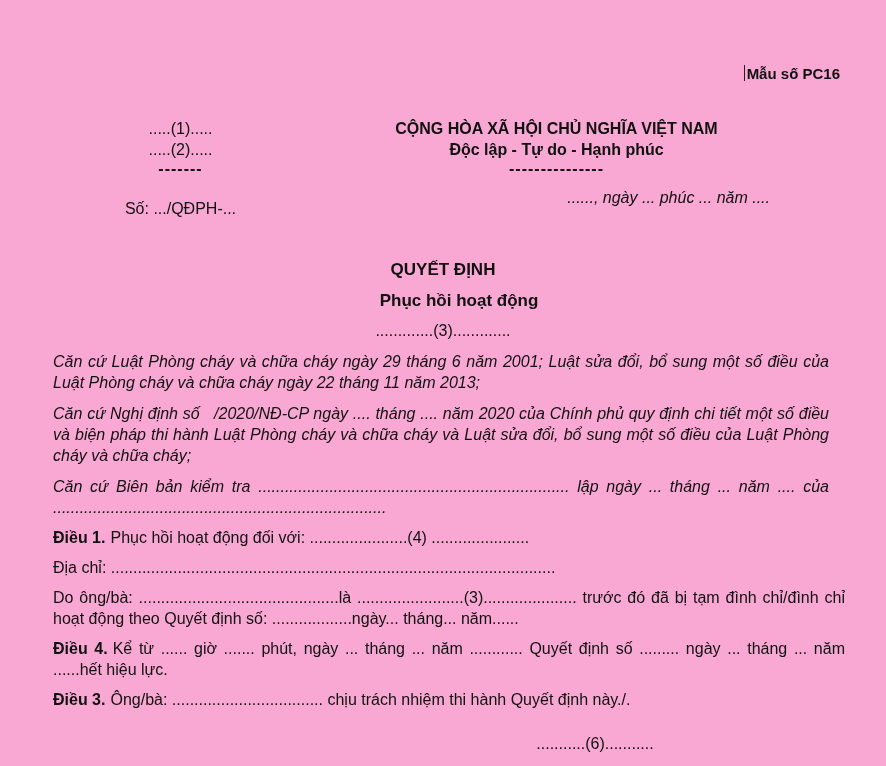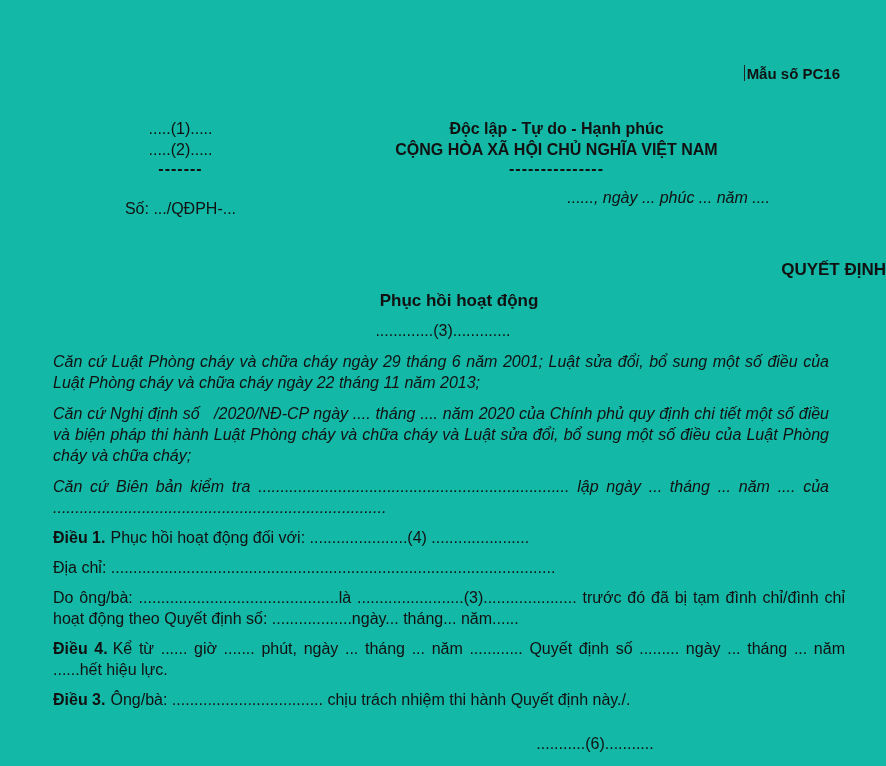--- a/index.html
+++ b/index.html
@@ -1,19 +1,19 @@
 <!DOCTYPE html>
 <html><head>
 <meta charset="utf-8">
 <style>
   html,body{margin:0;padding:0;background:#ffffff;}
   .page{
     position:relative;
     width:886px;height:766px;
-    background:#14b8a6;
+    background:#f9a8d4;
     overflow:hidden;
     font-family:"Liberation Sans","DejaVu Sans",sans-serif;
     color:#111;
     font-size:16px;
     line-height:21px;
   }
   .note{
     margin:63px 46px 0 0;
     text-align:right;
     font-weight:bold;
@@ -44,21 +44,21 @@
   .divider{font-weight:bold;letter-spacing:1px;line-height:18px;}
   .doc-number{margin-top:20px;text-align:center;}
   .date-line{
     margin-top:9px;
     font-style:italic;
     text-align:right;
     padding-right:35px;
   }
   .title-main{
     margin-top:40px;
-    text-align:right;
+    text-align:center;
     font-weight:bold;
     font-size:17px;
   }
   .title-sub{
     margin-top:10px;
     text-align:center;
     font-weight:bold;
     font-size:17px;
     padding-left:32px;
   }
@@ -97,22 +97,22 @@
   <div class="note"><span class="caret"></span><span>Mẫu số PC16</span></div>
 
   <div class="header-row">
     <div class="col-left">
       <div>.....(1).....</div>
       <div>.....(2).....</div>
       <div class="divider">-------</div>
       <div class="doc-number">Số: .../QĐPH-...</div>
     </div>
     <div class="col-right">
+      <div class="bold">CỘNG HÒA XÃ HỘI CHỦ NGHĨA VIỆT NAM</div>
       <div class="bold">Độc lập - Tự do - Hạnh phúc</div>
-      <div class="bold">CỘNG HÒA XÃ HỘI CHỦ NGHĨA VIỆT NAM</div>
       <div class="divider">---------------</div>
       <div class="date-line">......, ngày ... phúc ... năm ....</div>
     </div>
   </div>
 
   <div class="title-main">QUYẾT ĐỊNH</div>
   <div class="title-sub">Phục hồi hoạt động</div>
   <div class="title-dots">.............(3).............</div>
 
   <div class="body-text">

